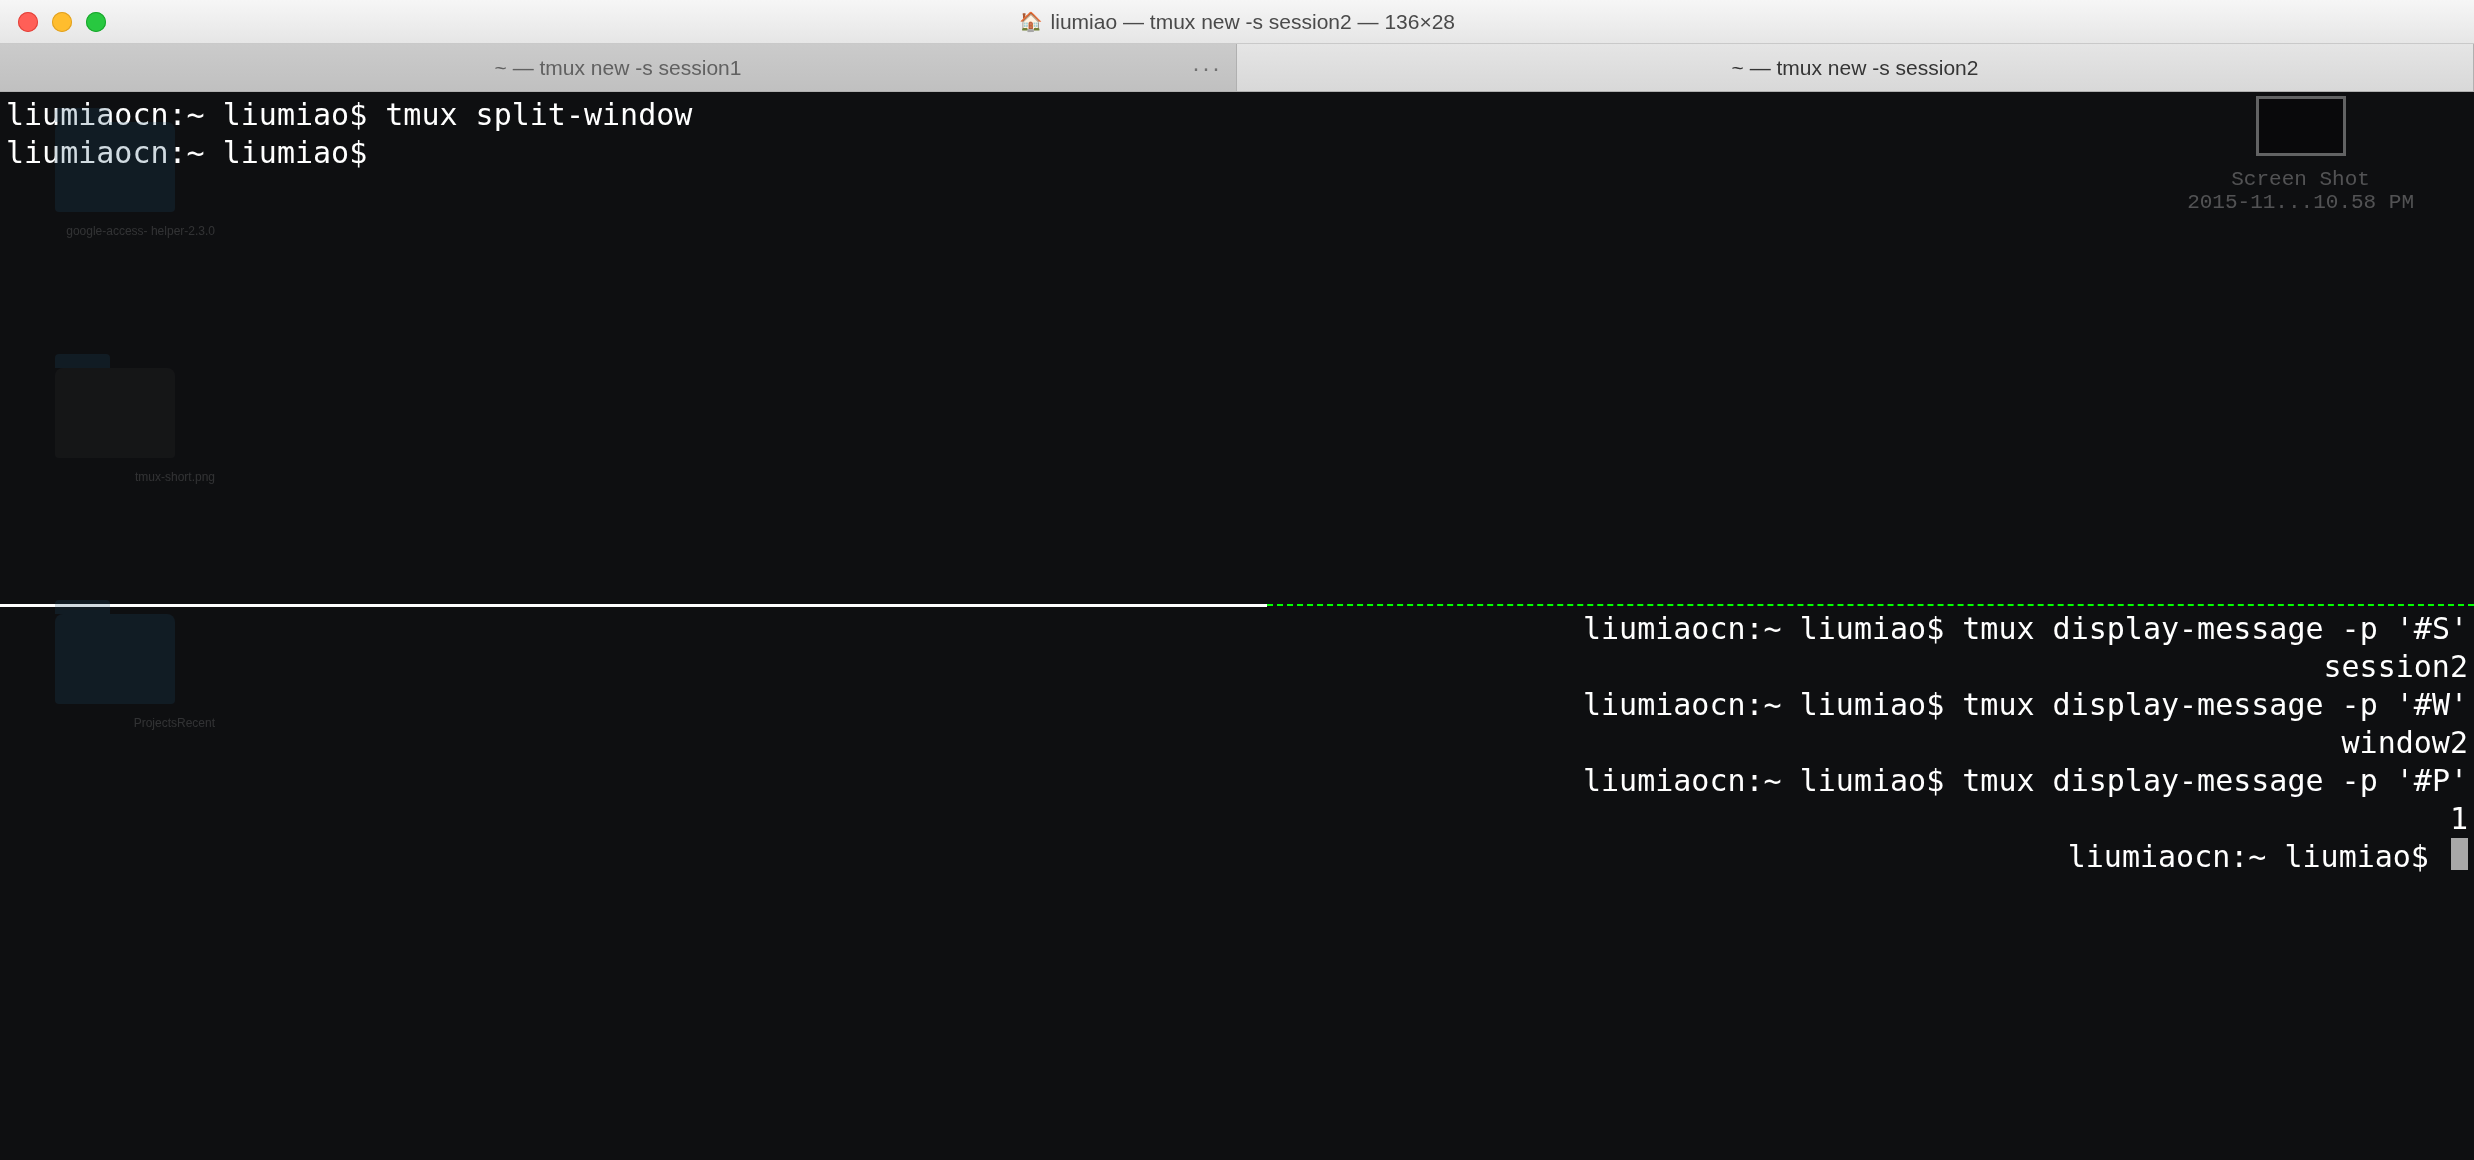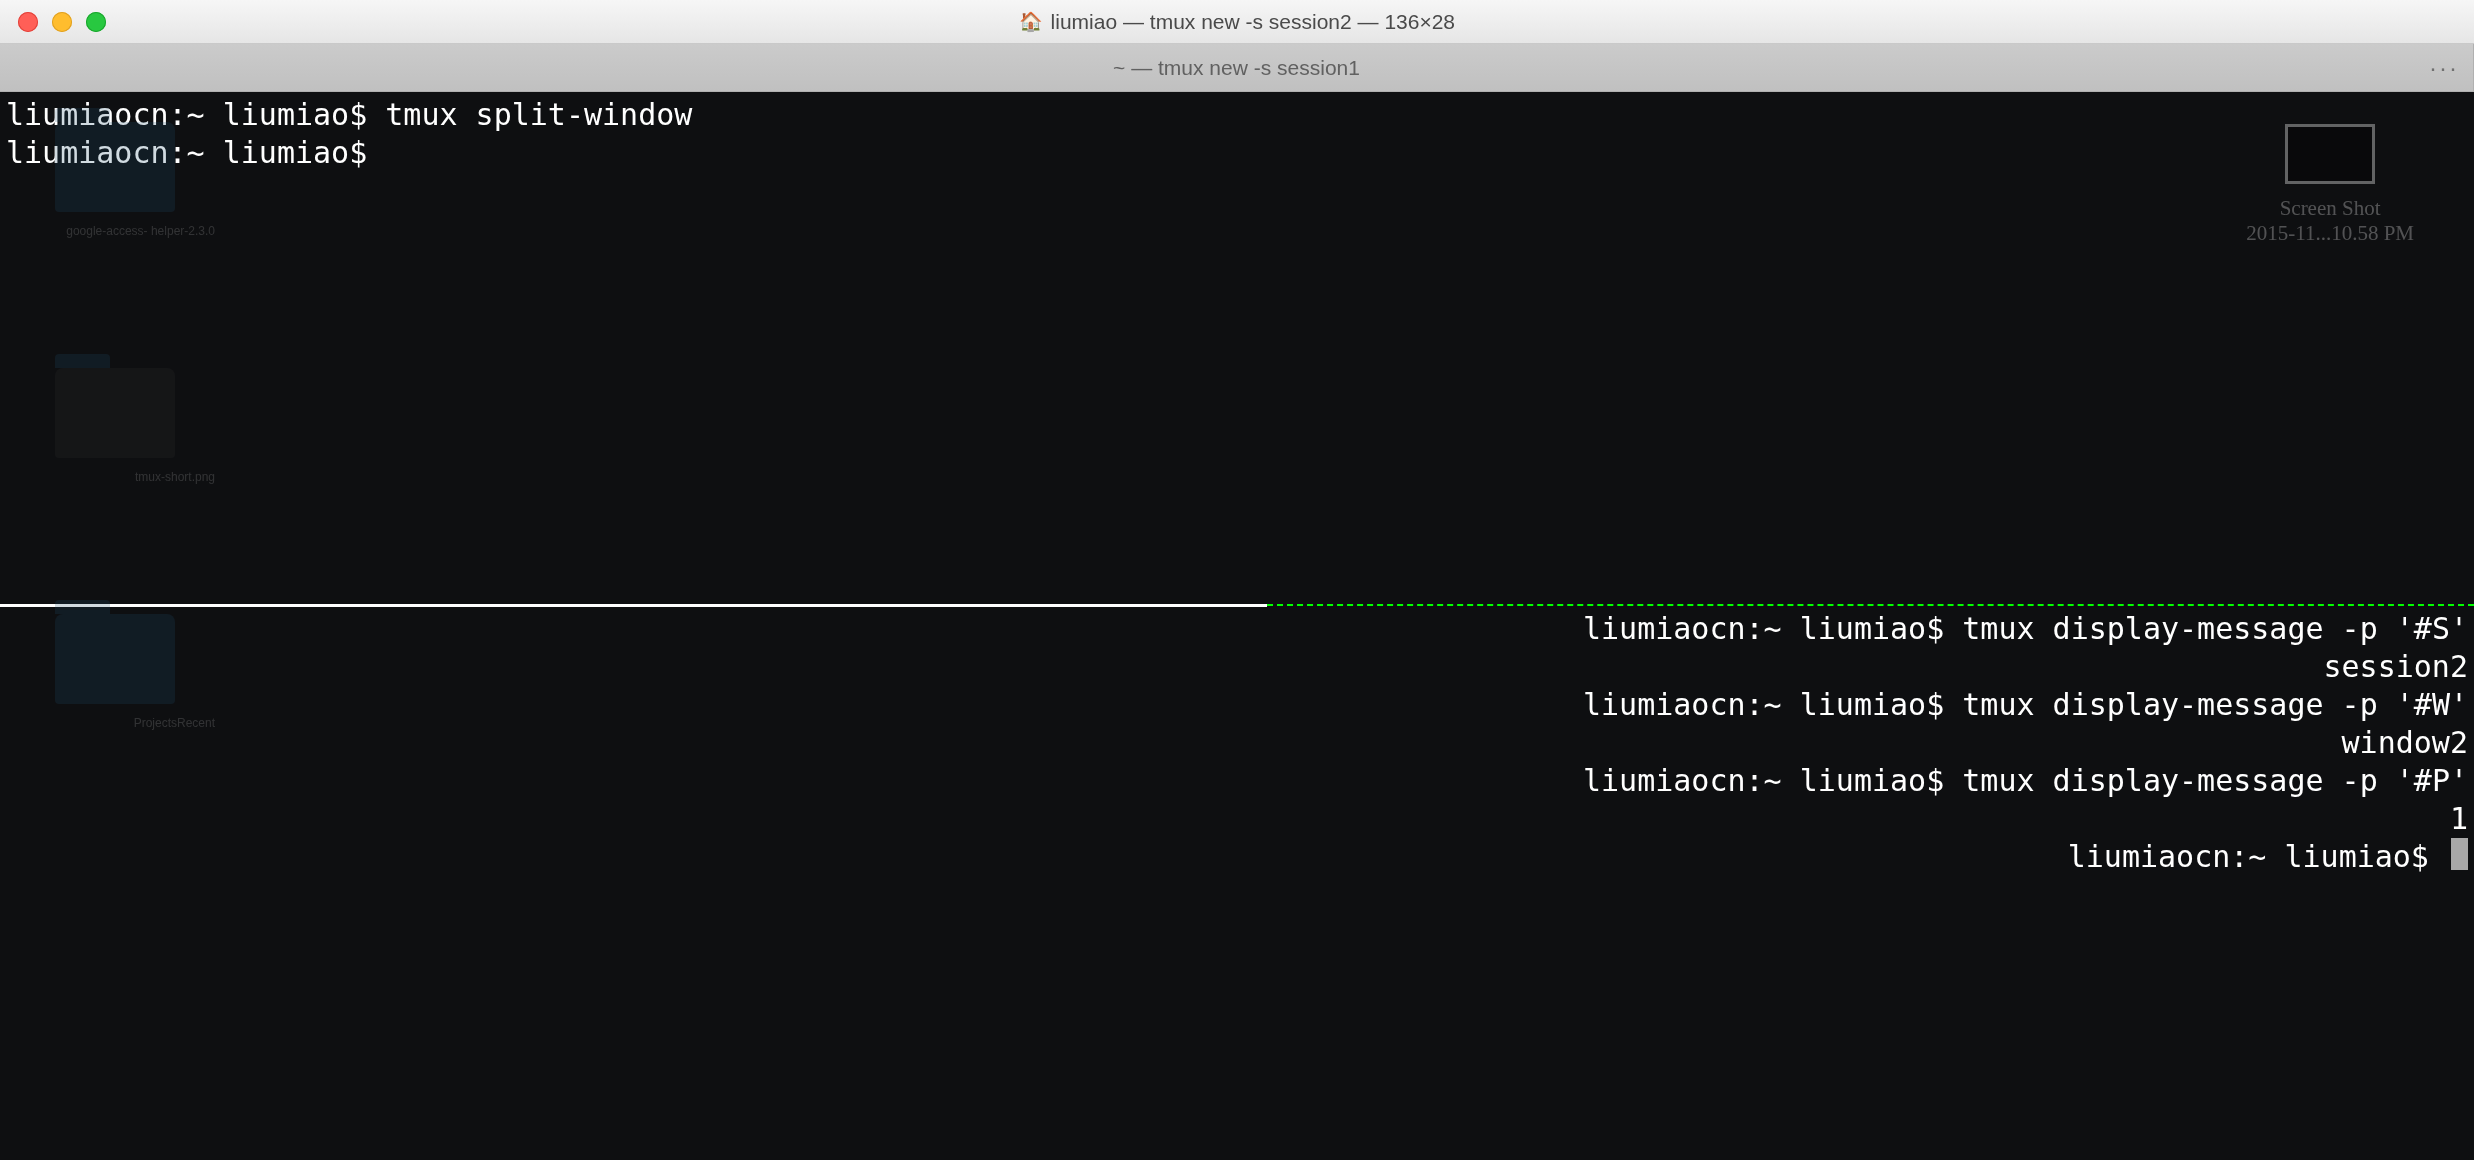--- a/index.html
+++ b/index.html
@@ -101,25 +101,25 @@
     background:#1e4f6f;
     border-radius:4px 4px 0 0;
   }
   .desktop-ghost .lbl{
     font-family:-apple-system, Arial; font-size:12px; color:#bfbfbf;
     text-align:right; width:200px; margin-left:-40px;
   }
   .desktop-ghost-r {
     position:absolute;
     right:60px;
-    top:32px;
+    top:4px;
     opacity:0.35;
     pointer-events:none;
     text-align:center;
-    font-family:Liberation Serif, serif;
+    font-family:Liberation Mono, monospace;
     color:#d0d0d0;
     font-size:21px;
   }
   .screenshot-thumb{
     width:90px; height:60px; border:3px solid #fff; background:#000;
     margin:0 auto 12px;
   }
 
   
   .pane {
@@ -181,20 +181,23 @@
   <div class="title-center">
     <span class="home-icon">🏠</span>
     <span>liumiao — tmux new -s session2 — 136×28</span>
   </div>
 </div>
 
 <div class="tabbar">
   <div class="tab inactive">
     <span>~ — tmux new -s session1</span>
     <span class="overflow">···</span>
+  </div>
+  <div class="tab active">
+    <span>~ — tmux new -s session2</span>
   </div>
 </div>
 
 <div class="terminal-area">
 
   <div class="desktop-ghost">
     <div>
       <div class="folder"></div>
       <div class="lbl">google-access-
 helper-2.3.0</div>

